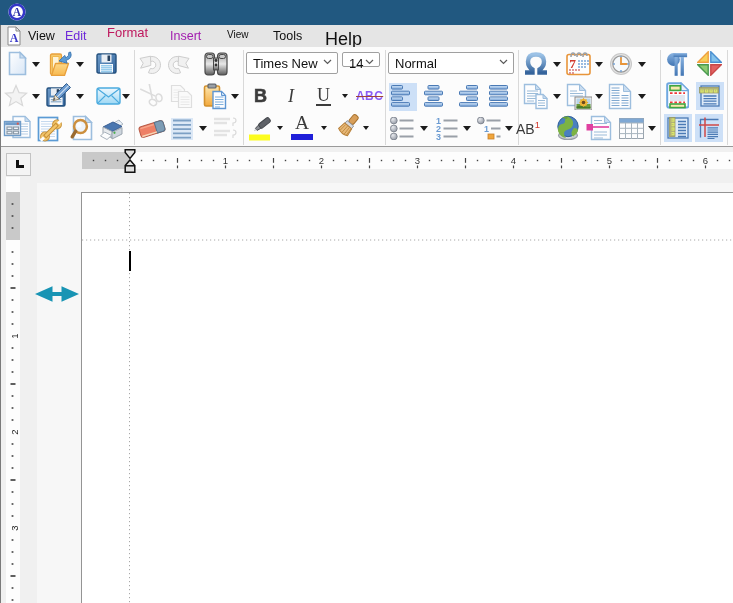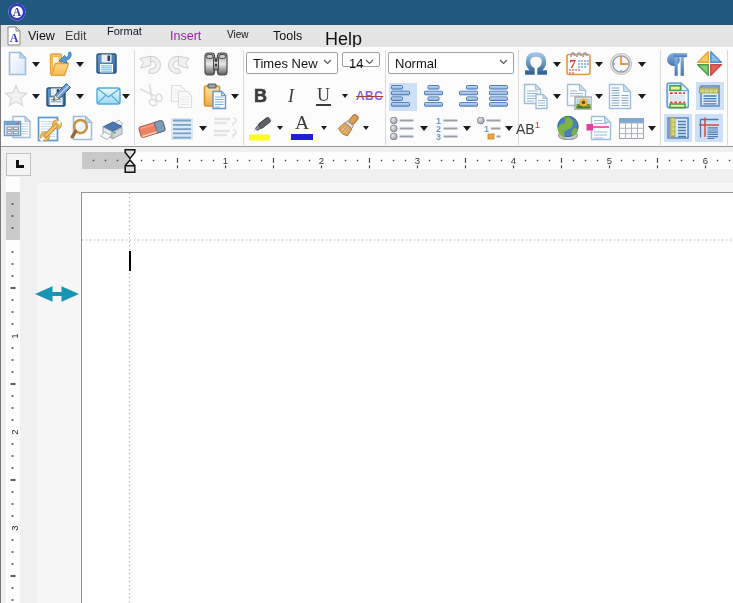--- a/index.html
+++ b/index.html
@@ -30,22 +30,22 @@
     </svg>
   </div>
 
   <div class="abs" style="left:0;top:25px;width:733px;height:22px;background:#e5e5e5;">
     <svg class="abs" style="left:6px;top:1px;" width="16" height="20" viewBox="0 0 16 20">
       <path d="M2,1 h8 l4,4 v14 h-12 z" fill="#fff" stroke="#8a8a8a" stroke-width="1"></path>
       <path d="M10,1 l4,4 h-4 z" fill="#e8e8e8" stroke="#8a8a8a" stroke-width="1"></path>
       <text x="8" y="16" font-size="12" font-weight="bold" fill="#3a3ac8" text-anchor="middle" font-family="Liberation Serif,serif">A</text>
     </svg>
     <div class="abs" style="left:28px;top:4px;font-size:12.5px;color:#101010;">View</div>
-    <div class="abs" style="left:65px;top:4px;font-size:12.5px;color:#404040;">Edit</div>
-    <div class="abs" style="left:107px;top:0;font-size:11px;color:#0f172a;">Format</div>
+    <div class="abs" style="left:65px;top:4px;font-size:12.5px;color:#6d28d9;">Edit</div>
+    <div class="abs" style="left:107px;top:0;font-size:13px;color:#be185d;">Format</div>
     <div class="abs" style="left:170px;top:4px;font-size:12.5px;color:#a21caf;">Insert</div>
     <div class="abs" style="left:227px;top:4px;font-size:10px;color:#101010;">View</div>
     <div class="abs" style="left:273px;top:4px;font-size:12.5px;color:#101010;">Tools</div>
     <div class="abs" style="left:325px;top:4px;font-size:18px;color:#101010;">Help</div>
   </div>
 
   <div id="toolbar" class="abs" style="left:0;top:47px;width:733px;height:100px;background:#fcfcfc;border-bottom:1px solid #9a9a9a;">
     <div class="sep" style="left:134px;top:3px;"></div>
     <div class="sep" style="left:243px;top:3px;"></div>
     <div class="sep" style="left:385px;top:3px;"></div>

